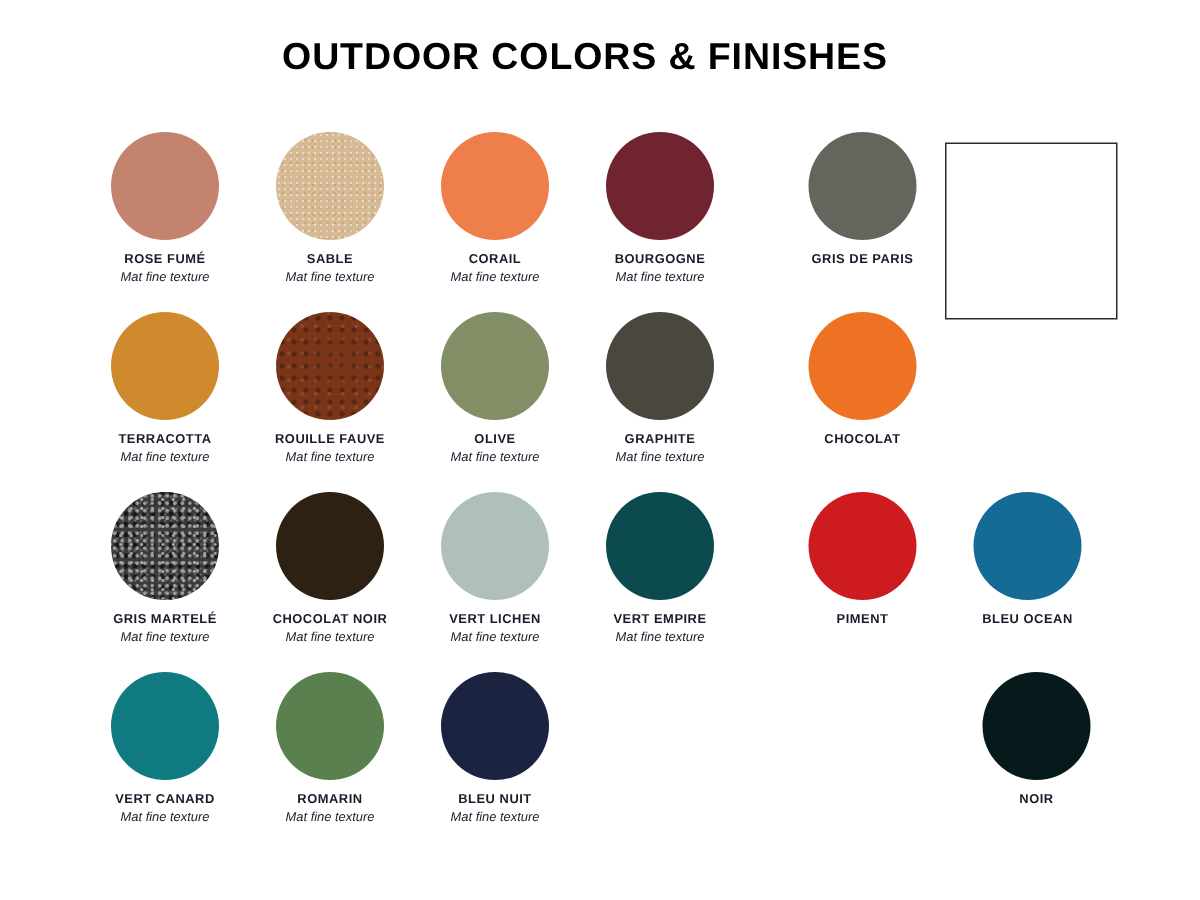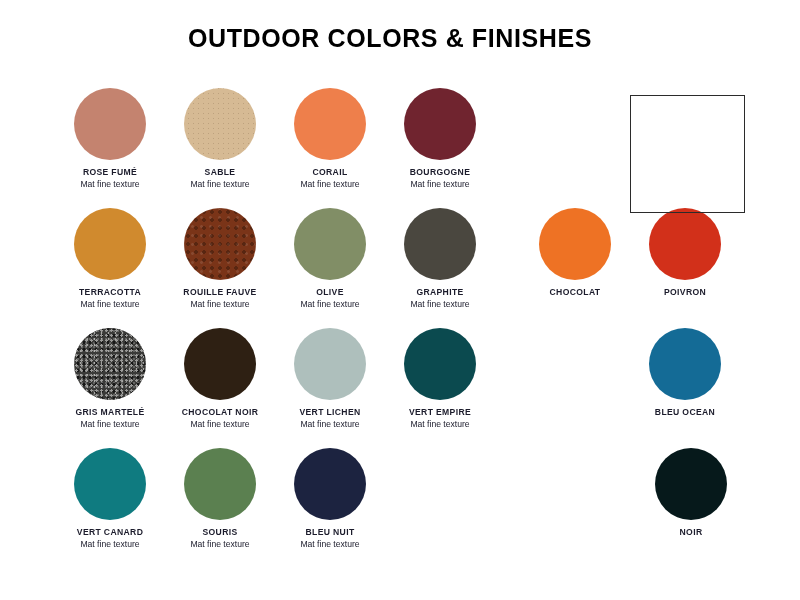--- a/index.html
+++ b/index.html
@@ -105,20 +105,21 @@
     font-size: 8.6px;
     font-weight: bold;
     letter-spacing: 0.35px;
     color: #1b1b2b;
     line-height: 12px;
     white-space: nowrap;
   }
 
   .sublabel {
     font-size: 8.6px;
+    font-style: italic;
     color: #1b1b2b;
     line-height: 12px;
     white-space: nowrap;
   }
 
   
   .highlight-box {
     position: absolute;
     border: 1.6px solid #2b2b2b;
     box-sizing: border-box;
@@ -153,20 +154,26 @@
         <div class="label">CORAIL</div>
         <div class="sublabel">Mat fine texture</div>
       </div>
       <div class="cell" style="left: 385px;">
         <div class="disc-wrap">
           <div class="disc" title="BOURGOGNE" style="background: rgb(112, 36, 47);"></div>
         </div>
         <div class="label">BOURGOGNE</div>
         <div class="sublabel">Mat fine texture</div>
       </div>
+      <div class="cell" style="left: 520px;">
+        <div class="disc-wrap">
+          <div class="disc" title="GRIS DE PARIS" style="background: rgb(101, 101, 94);"></div>
+        </div>
+        <div class="label">GRIS DE PARIS</div>
+      </div>
     </div>
     <div class="row">
       <div class="cell" style="left: 55px;">
         <div class="disc-wrap">
           <div class="disc" title="TERRACOTTA" style="background: rgb(208, 138, 46);"></div>
         </div>
         <div class="label">TERRACOTTA</div>
         <div class="sublabel">Mat fine texture</div>
       </div>
       <div class="cell" style="left: 165px;">
@@ -189,76 +196,76 @@
         </div>
         <div class="label">GRAPHITE</div>
         <div class="sublabel">Mat fine texture</div>
       </div>
       <div class="cell" style="left: 520px;">
         <div class="disc-wrap">
           <div class="disc" title="POTIRON" style="background: rgb(238, 114, 36);"></div>
         </div>
         <div class="label">CHOCOLAT</div>
       </div>
+    </div>
+    <div class="row">
+      <div class="cell" style="left: 55px;">
+        <div class="disc-wrap">
+          <div class="disc tex-hammered" title="GRIS MARTELÉ" style="background: rgb(58, 58, 56);"></div>
+        </div>
+        <div class="label">GRIS MARTELÉ</div>
+        <div class="sublabel">Mat fine texture</div>
+      </div>
+      <div class="cell" style="left: 165px;">
+        <div class="disc-wrap">
+          <div class="disc" title="CHOCOLAT NOIR" style="background: rgb(46, 32, 19);"></div>
+        </div>
+        <div class="label">CHOCOLAT NOIR</div>
+        <div class="sublabel">Mat fine texture</div>
+      </div>
+      <div class="cell" style="left: 275px;">
+        <div class="disc-wrap">
+          <div class="disc" title="VERT LICHEN" style="background: rgb(174, 191, 188);"></div>
+        </div>
+        <div class="label">VERT LICHEN</div>
+        <div class="sublabel">Mat fine texture</div>
+      </div>
+      <div class="cell" style="left: 385px;">
+        <div class="disc-wrap">
+          <div class="disc" title="VERT EMPIRE" style="background: rgb(11, 74, 79);"></div>
+        </div>
+        <div class="label">VERT EMPIRE</div>
+        <div class="sublabel">Mat fine texture</div>
+      </div>
+      <div class="cell" style="left: 520px;">
+        <div class="disc-wrap">
+          <div class="disc" title="PIMENT" style="background: rgb(206, 27, 32);"></div>
+        </div>
+        <div class="label">PIMENT</div>
+      </div>
       <div class="cell" style="left: 630px;">
         <div class="disc-wrap">
-          <div class="disc" title="POIVRON" style="background: rgb(210, 48, 26);"></div>
-        </div>
-        <div class="label">POIVRON</div>
-      </div>
-    </div>
-    <div class="row">
-      <div class="cell" style="left: 55px;">
-        <div class="disc-wrap">
-          <div class="disc tex-hammered" title="GRIS MARTELÉ" style="background: rgb(58, 58, 56);"></div>
-        </div>
-        <div class="label">GRIS MARTELÉ</div>
-        <div class="sublabel">Mat fine texture</div>
-      </div>
-      <div class="cell" style="left: 165px;">
-        <div class="disc-wrap">
-          <div class="disc" title="CHOCOLAT NOIR" style="background: rgb(46, 32, 19);"></div>
-        </div>
-        <div class="label">CHOCOLAT NOIR</div>
-        <div class="sublabel">Mat fine texture</div>
-      </div>
-      <div class="cell" style="left: 275px;">
-        <div class="disc-wrap">
-          <div class="disc" title="VERT LICHEN" style="background: rgb(174, 191, 188);"></div>
-        </div>
-        <div class="label">VERT LICHEN</div>
-        <div class="sublabel">Mat fine texture</div>
-      </div>
-      <div class="cell" style="left: 385px;">
-        <div class="disc-wrap">
-          <div class="disc" title="VERT EMPIRE" style="background: rgb(11, 74, 79);"></div>
-        </div>
-        <div class="label">VERT EMPIRE</div>
-        <div class="sublabel">Mat fine texture</div>
-      </div>
-      <div class="cell" style="left: 630px;">
-        <div class="disc-wrap">
           <div class="disc" title="BLEU OCEAN" style="background: rgb(20, 107, 150);"></div>
         </div>
         <div class="label">BLEU OCEAN</div>
       </div>
     </div>
     <div class="row">
       <div class="cell" style="left: 55px;">
         <div class="disc-wrap">
           <div class="disc" title="VERT CANARD" style="background: rgb(15, 123, 128);"></div>
         </div>
         <div class="label">VERT CANARD</div>
         <div class="sublabel">Mat fine texture</div>
       </div>
       <div class="cell" style="left: 165px;">
         <div class="disc-wrap">
           <div class="disc" title="ROMARIN" style="background: rgb(91, 128, 80);"></div>
         </div>
-        <div class="label">SOURIS</div>
+        <div class="label">ROMARIN</div>
         <div class="sublabel">Mat fine texture</div>
       </div>
       <div class="cell" style="left: 275px;">
         <div class="disc-wrap">
           <div class="disc" title="BLEU NUIT" style="background: rgb(28, 35, 64);"></div>
         </div>
         <div class="label">BLEU NUIT</div>
         <div class="sublabel">Mat fine texture</div>
       </div>
       <div class="cell empty" style="left: 385px;">

